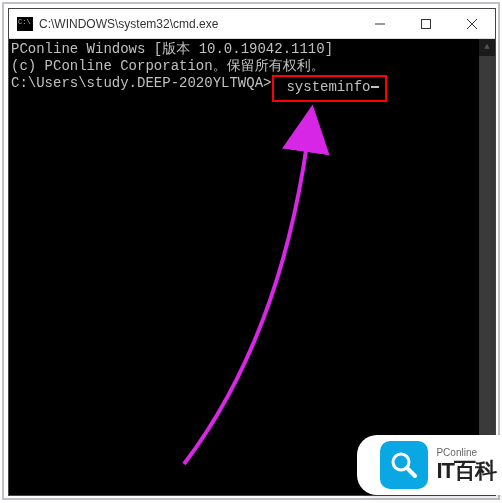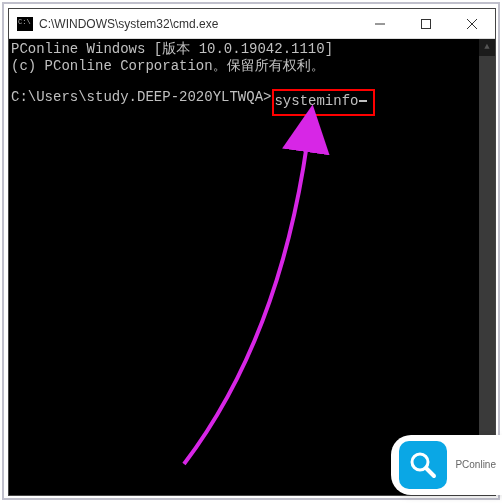--- a/index.html
+++ b/index.html
@@ -83,27 +83,26 @@
     font-size: 14px;
     line-height: 17px;
     position: relative;
     padding: 2px 0 0 2px;
     overflow: hidden;
   }
   .terminal-line {
     white-space: pre;
   }
   .prompt-row {
-    margin-top: 14px;
     display: flex;
     position: relative;
   }
   .highlight-box {
     border: 2px solid #ff0000;
-    padding: 2px 6px 4px 0;
+    padding: 2px 6px 4px 12px;
     margin-left: 1px;
     display: inline-flex;
     align-items: center;
   }
   .cursor {
     display: inline-block;
     width: 8px;
     height: 2px;
     background: #c0c0c0;
     margin-left: 1px;
@@ -141,21 +140,21 @@
     flex: 1;
   }
   .watermark {
     position: absolute;
     right: 0;
     bottom: 8px;
     display: flex;
     align-items: center;
     background: #fff;
     border-radius: 20px 0 0 20px;
-    padding: 6px 6px 6px 8px;
+    padding: 6px 6px 6px 23px;
     box-shadow: 0 2px 6px rgba(0,0,0,.15);
   }
   .wm-icon {
     width: 48px;
     height: 48px;
     background: #0aa7e5;
     border-radius: 10px;
     display: flex;
     align-items: center;
     justify-content: center;
@@ -243,14 +242,15 @@
 
 <div class="watermark">
   <div class="wm-icon">
     <svg width="30" height="30" viewBox="0 0 30 30">
       <circle cx="12" cy="12" r="8" fill="none" stroke="#fff" stroke-width="3"></circle>
       <line x1="18" y1="18" x2="26" y2="26" stroke="#fff" stroke-width="4" stroke-linecap="round"></line>
     </svg>
   </div>
   <div class="wm-text-col">
     <span class="wm-small">PConline</span>
+    <span class="wm-big">IT百科</span>
   </div>
 </div>
 
 </body></html>

